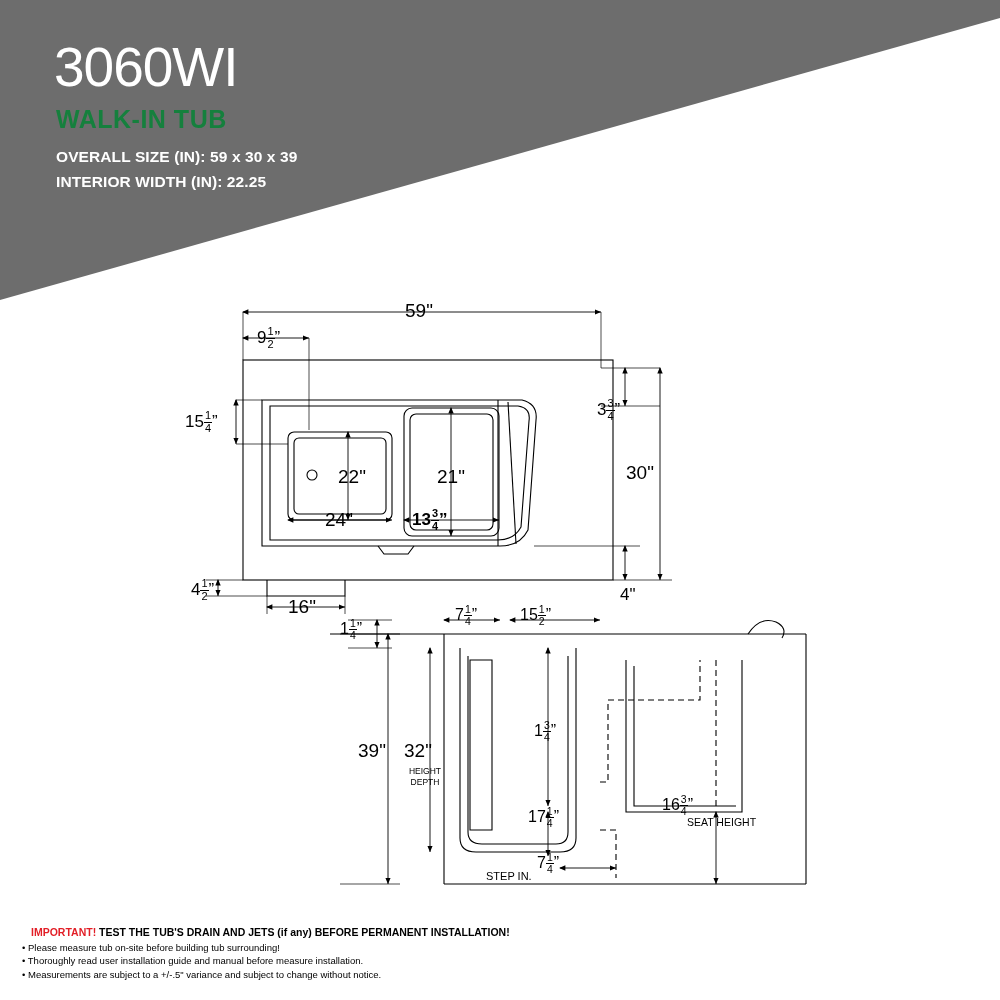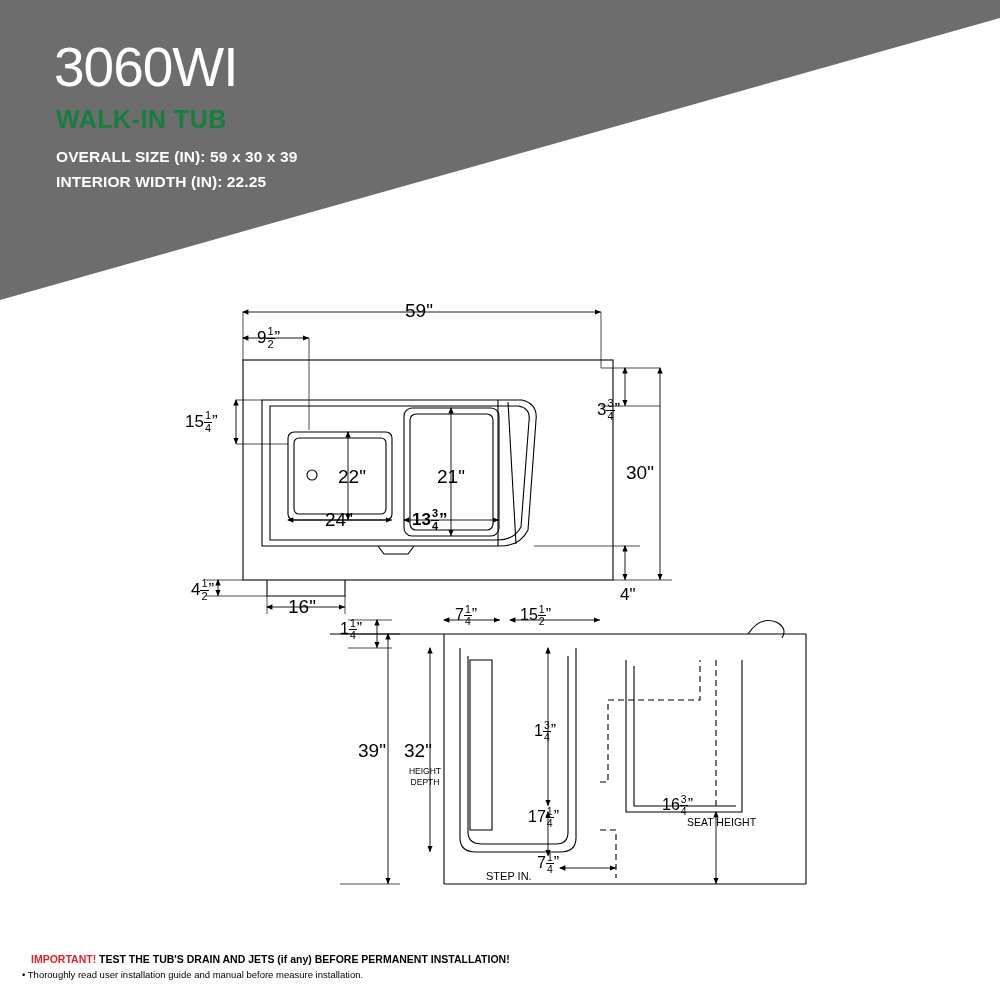--- a/index.html
+++ b/index.html
@@ -245,14 +245,16 @@
 <div style="position:absolute;left:658px;top:816px;font-size:10.5px;font-weight:normal;margin-left:29px;">SEAT HEIGHT</div>
 
 <div style="position:absolute;left:486px;top:858px;font-size:11px;margin-top:12px;">STEP IN.</div>
 <div style="position:absolute;left:537px;top:852px;font-size:16px;">
   <span>7</span><span style="display:inline-block;vertical-align:middle;text-align:center;font-size:10.5px;line-height:1.05;"><span style="display:block;border-bottom:1px solid #000;padding:0 1px;">1</span><span style="display:block;">4</span></span><span>”</span>
 </div>
 </div>
 
 <div class="footer">
   <div class="foot-important"><span class="red">IMPORTANT!</span><span> TEST THE TUB'S DRAIN AND JETS (if any) BEFORE PERMANENT INSTALLATION!</span></div>
+  <div class="foot-line">• Please measure tub on-site before building tub surrounding!</div>
   <div class="foot-line">• Thoroughly read user installation guide and manual before measure installation.</div>
+  <div class="foot-line">• Measurements are subject to a +/-.5" variance and subject to change without notice.</div>
 </div>
 
 </body></html>

